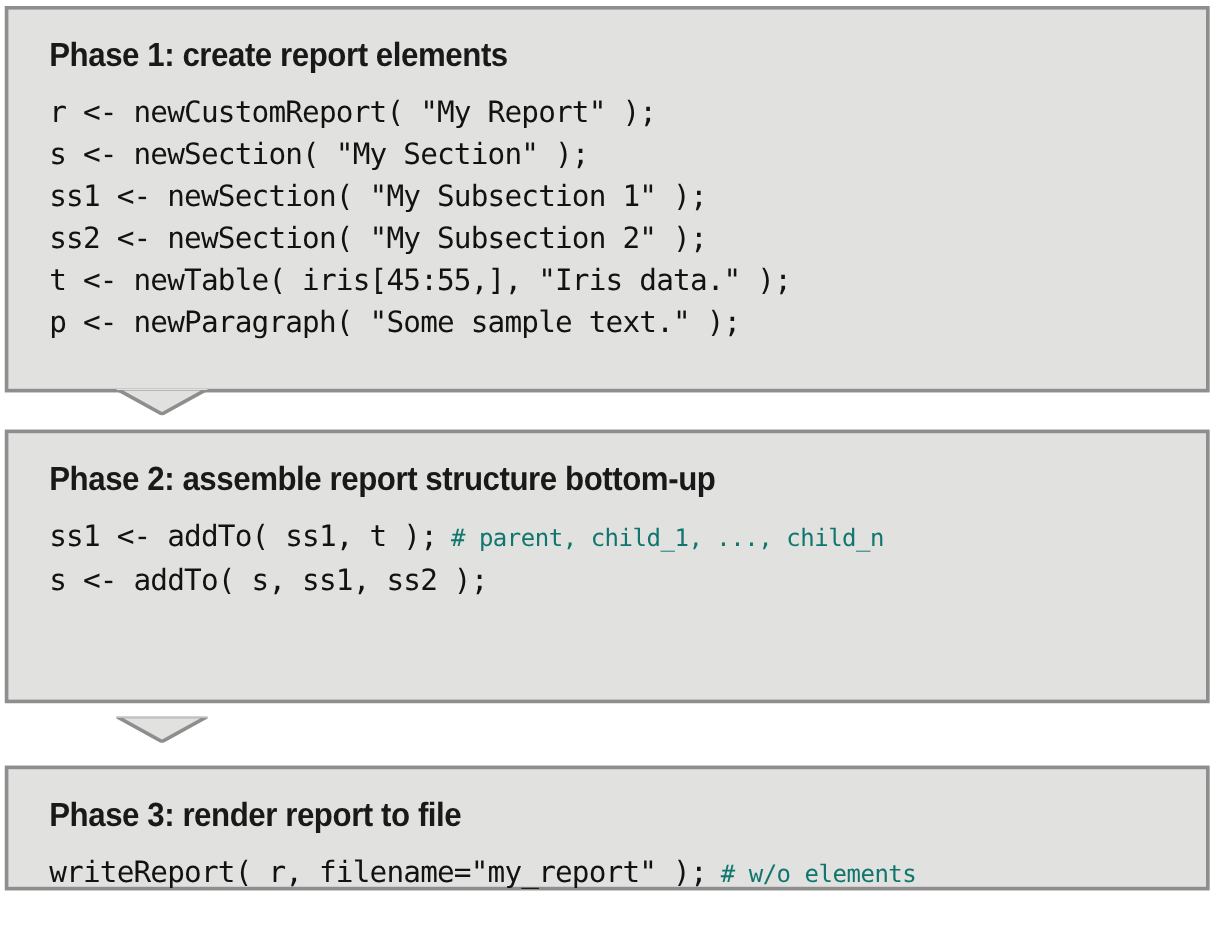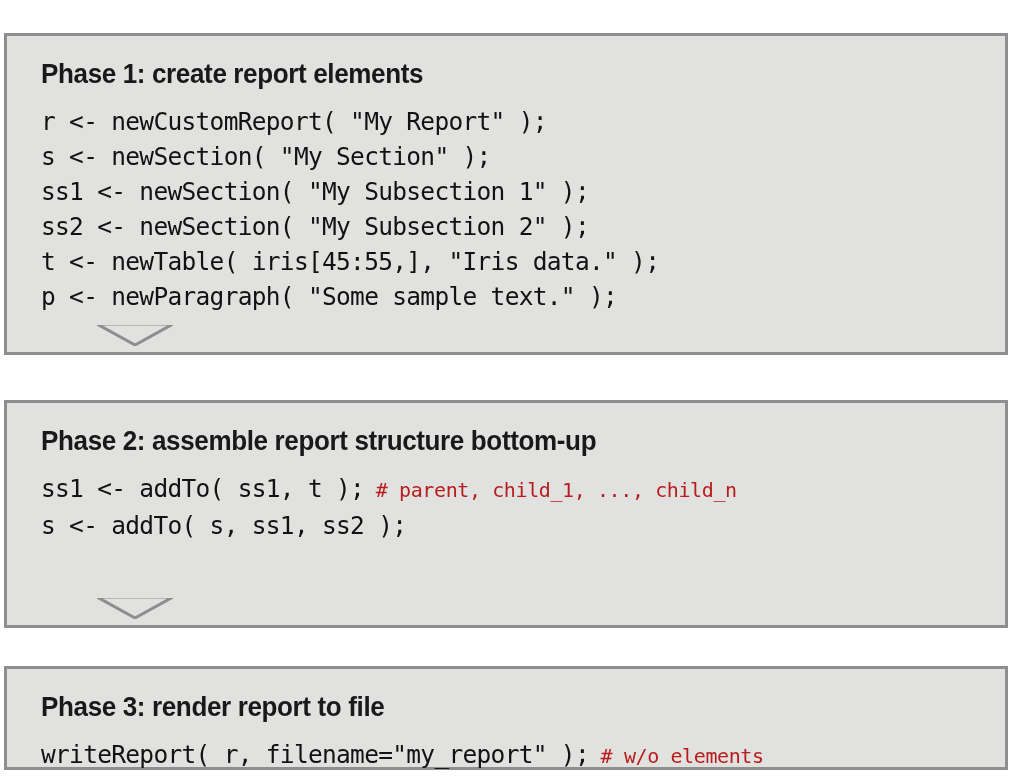--- a/index.html
+++ b/index.html
@@ -23,26 +23,25 @@
     height: 784px;
   }
 
   .phase-box {
     position: absolute;
     left: 4px;
     width: 1004px;
     box-sizing: border-box;
     border: 3px solid #8e8e8e;
     background: #e1e1df;
-    margin-top: 28px;
   }
 
   
   #phase-box-1 { top: 5px;   height: 322px; }
-  #phase-box-2 { top: 372px; height: 228px; }
+  #phase-box-2 { top: 358px; height: 228px; }
   #phase-box-3 { top: 638px; height: 104px; }
 
   .phase-inner {
     padding: 22px 0 0 34px;
   }
 
   .phase-heading {
     font-family: "Liberation Sans", sans-serif;
     font-weight: bold;
     font-size: 28px;
@@ -62,21 +61,21 @@
     color: #121212;
     white-space: nowrap;
     letter-spacing: -0.7px;
   }
 
   .code-line {
     white-space: pre;
   }
 
   .comment {
-    color: #b91c1c;
+    color: #0f766e;
     font-size: 20px;
     letter-spacing: -0.4px;
   }
 
   
   .notch {
     position: absolute;
     width: 76px;
     height: 22px;
     pointer-events: none;

